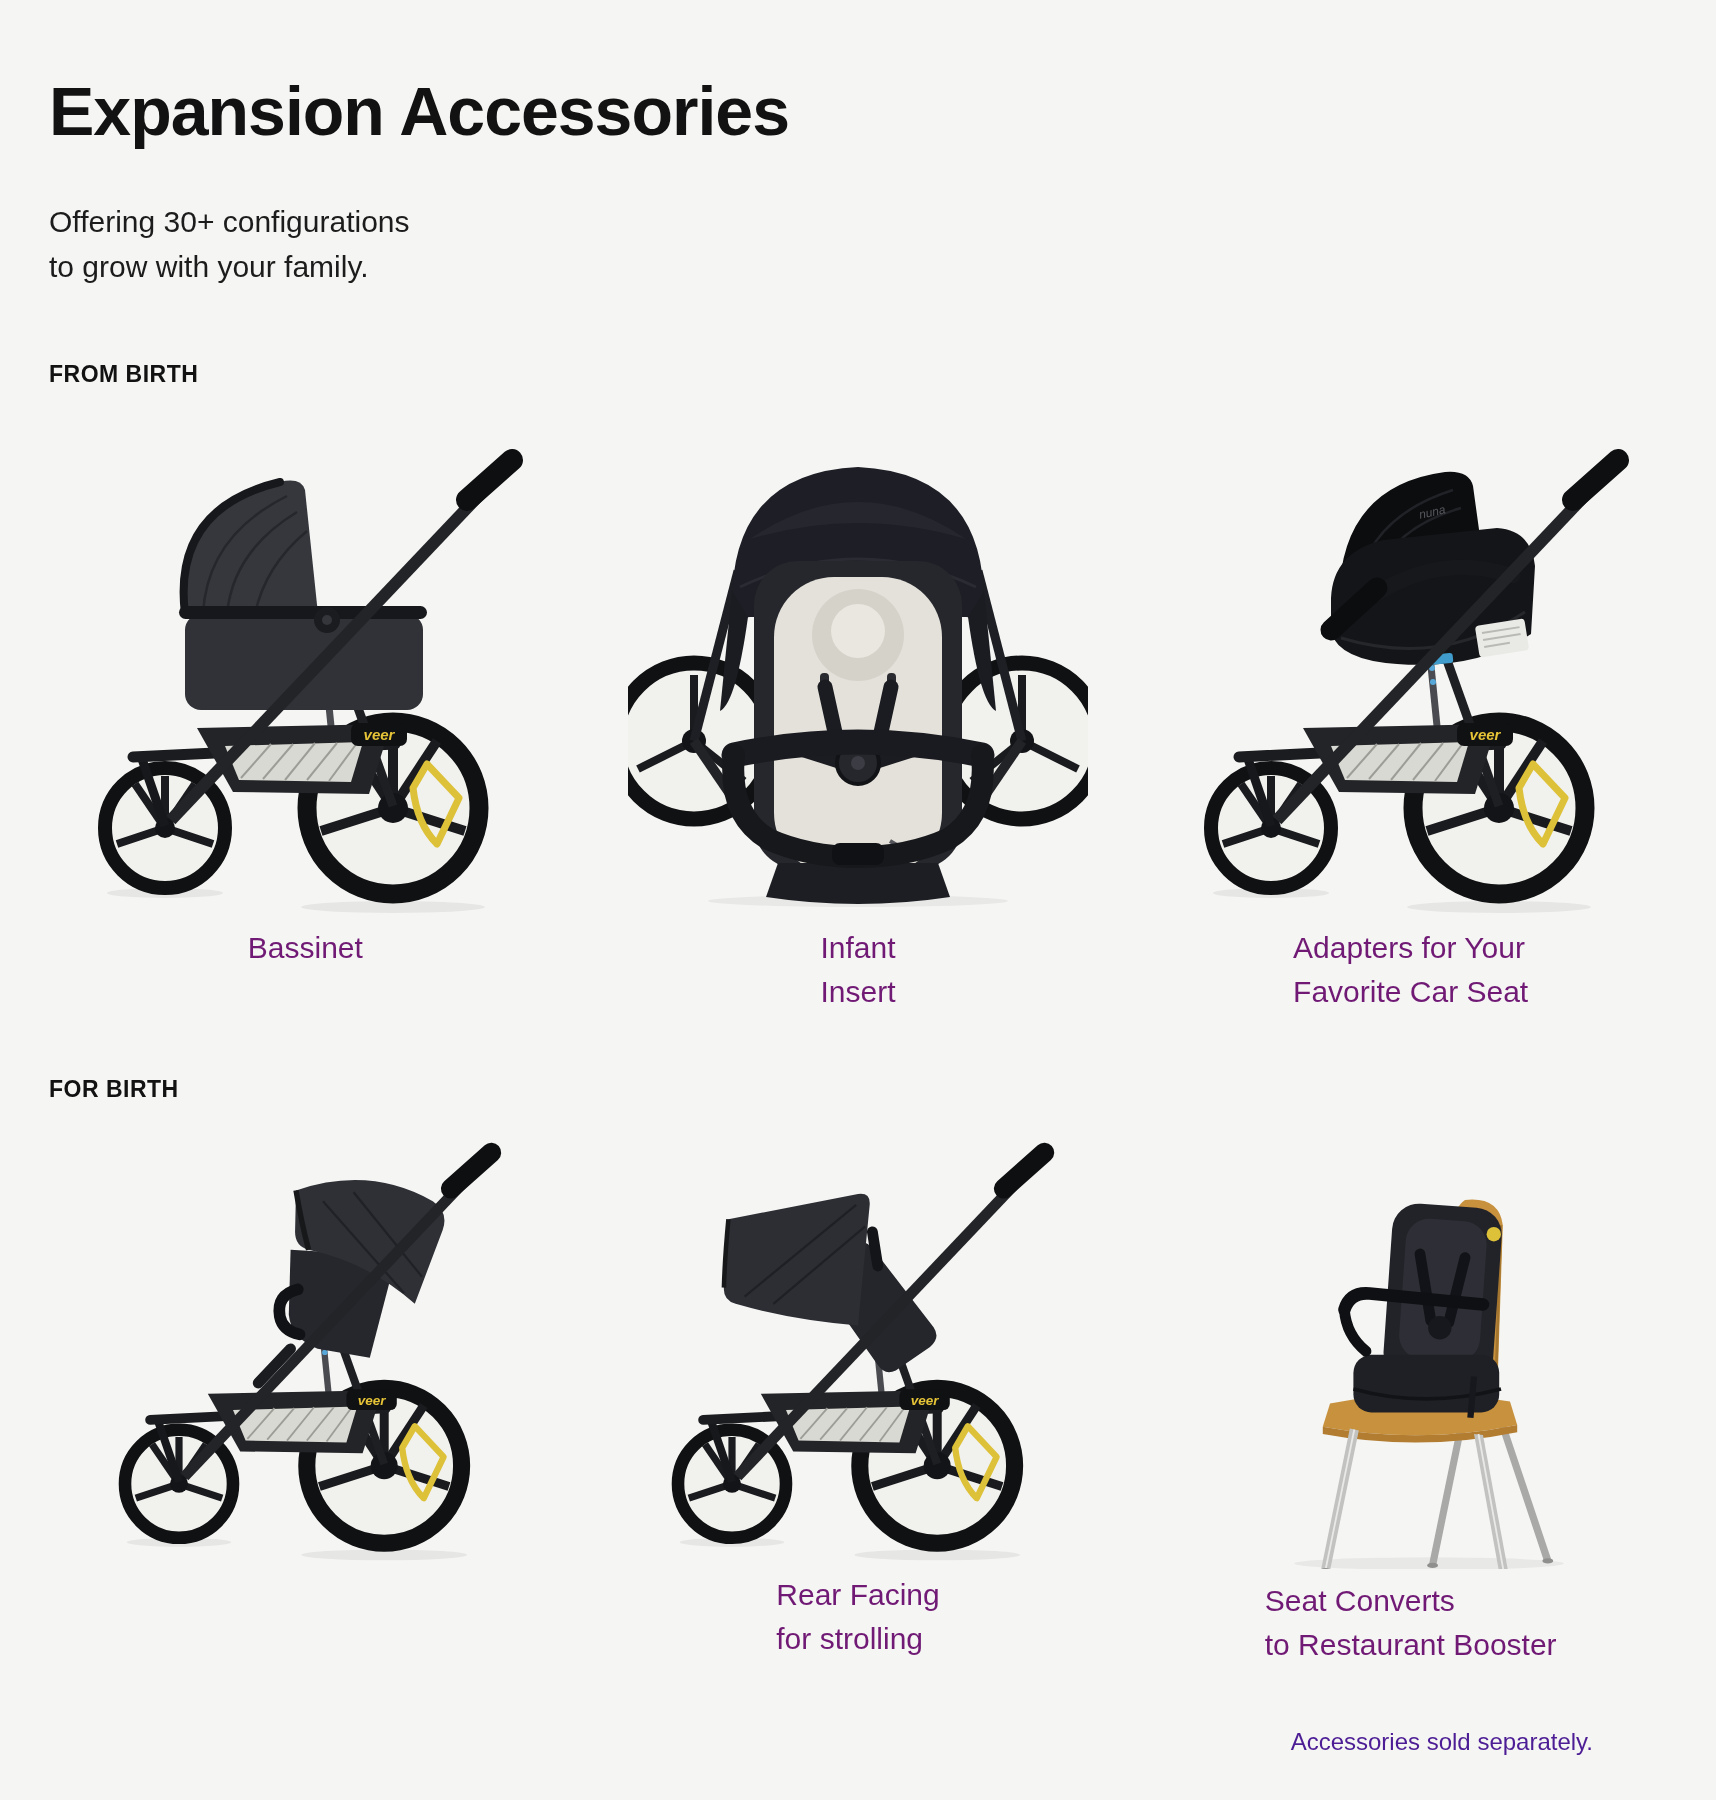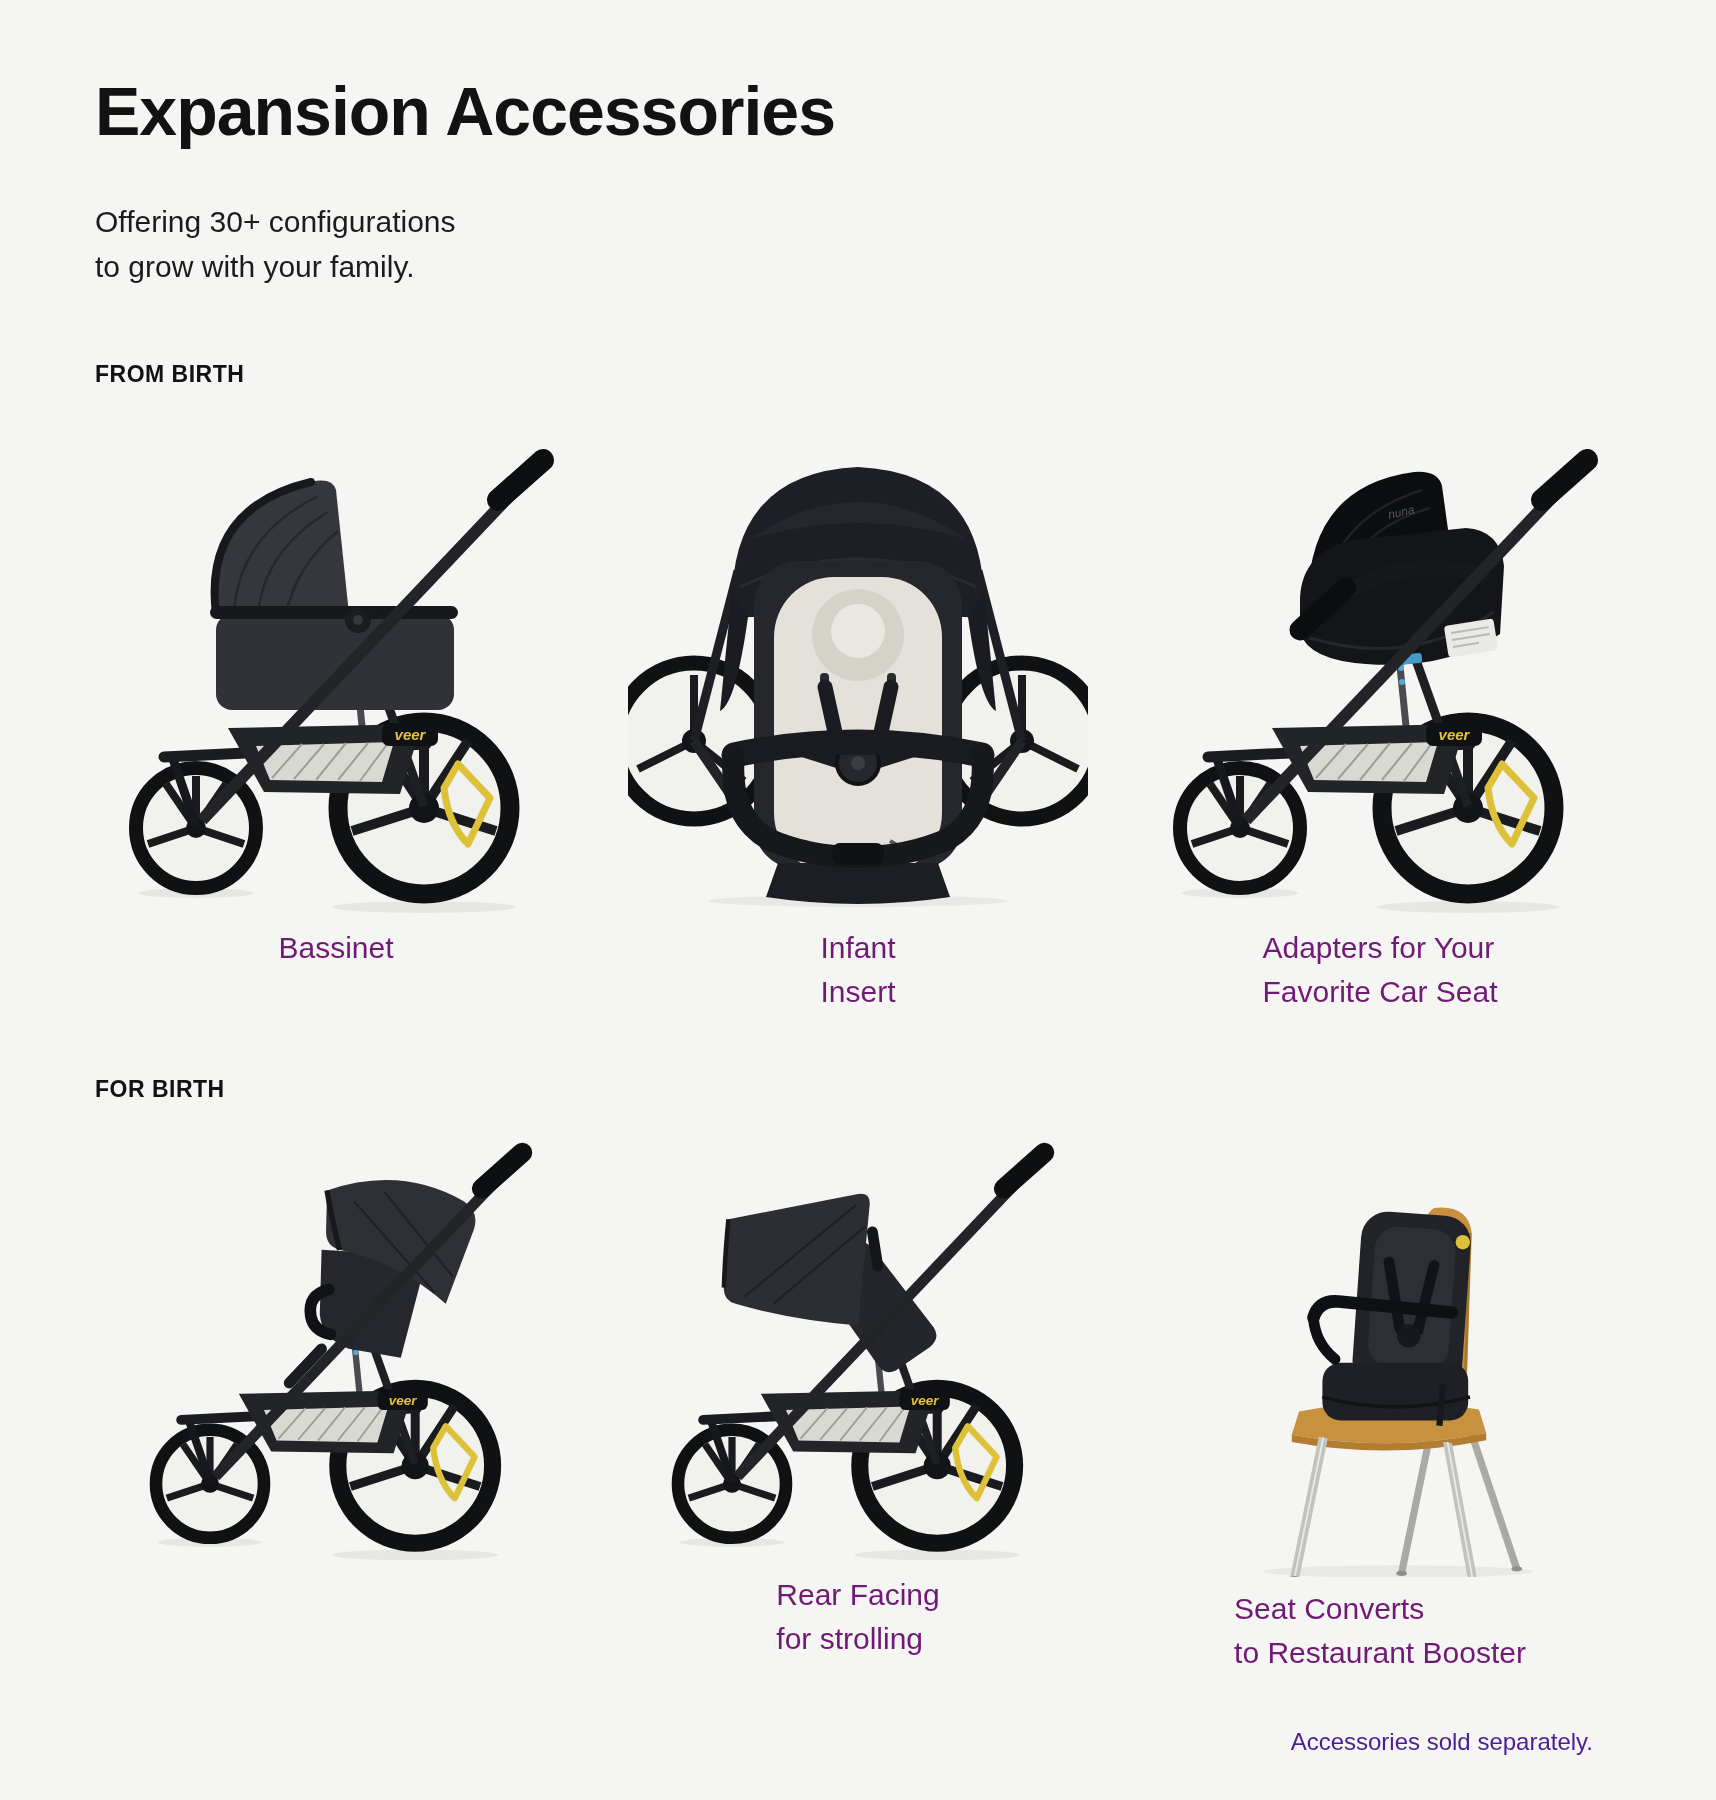--- a/index.html
+++ b/index.html
@@ -2,21 +2,21 @@
 <html><head>
 <meta charset="utf-8">
 <style>
   html,body{margin:0;padding:0;}
   body{
     width:1716px;height:1800px;position:relative;overflow:hidden;
     background:#f5f5f3;color:#161616;
     font-family:"Liberation Sans", sans-serif;
     -webkit-font-smoothing:antialiased;
   }
-  .page{padding:0 95px;}
+  .page{padding:0 49px;}
   .title{
     margin:0;padding-top:74px;
     font-size:68px;font-weight:600;letter-spacing:-1px;color:#121212;
     line-height:75px;
   }
   .subtitle{
     margin:50px 0 0;font-size:30px;line-height:45px;color:#1c1c1c;
     white-space:pre-line;font-weight:400;
   }
   .section-label{
@@ -361,21 +361,21 @@
           <line x1="430" y1="52" x2="96" y2="404" stroke="#232428" stroke-width="12"></line>
           <line x1="437" y1="44" x2="392" y2="84" stroke="#0e0f11" stroke-width="22" stroke-linecap="round"></line>
           <rect x="276" y="307" width="56" height="23" rx="7" fill="#101113"></rect>
           <text class="veer-badge-text" x="304" y="324" text-anchor="middle" fill="#e6c437">veer</text>
         </svg>
       </div>
       <figcaption class="caption">Rear Facing
 for strolling</figcaption>
     </figure>
 
-    <figure class="cell" style="margin:14px">
+    <figure class="cell" style="margin:6px">
       <div class="imgbox">
         <svg width="414" height="450" viewBox="0 0 460 500">
           <ellipse cx="250" cy="494" rx="150" ry="7" fill="rgba(0,0,0,0.05)"></ellipse>
 
           <polygon points="282,340 290,340 258,496 250,495" fill="#a9a9a7"></polygon>
           <polygon points="326,336 334,335 386,490 378,492" fill="#a9a9a7"></polygon>
           <ellipse cx="254" cy="496" rx="6" ry="3" fill="#8f8f8d"></ellipse>
           <ellipse cx="382" cy="491" rx="6" ry="3" fill="#8f8f8d"></ellipse>
 
           <path d="M290,90 Q328,86 332,118 L326,298 Q325,316 302,318 L272,320 L276,120 Q278,98 290,90 Z" fill="#c8913e"></path>

